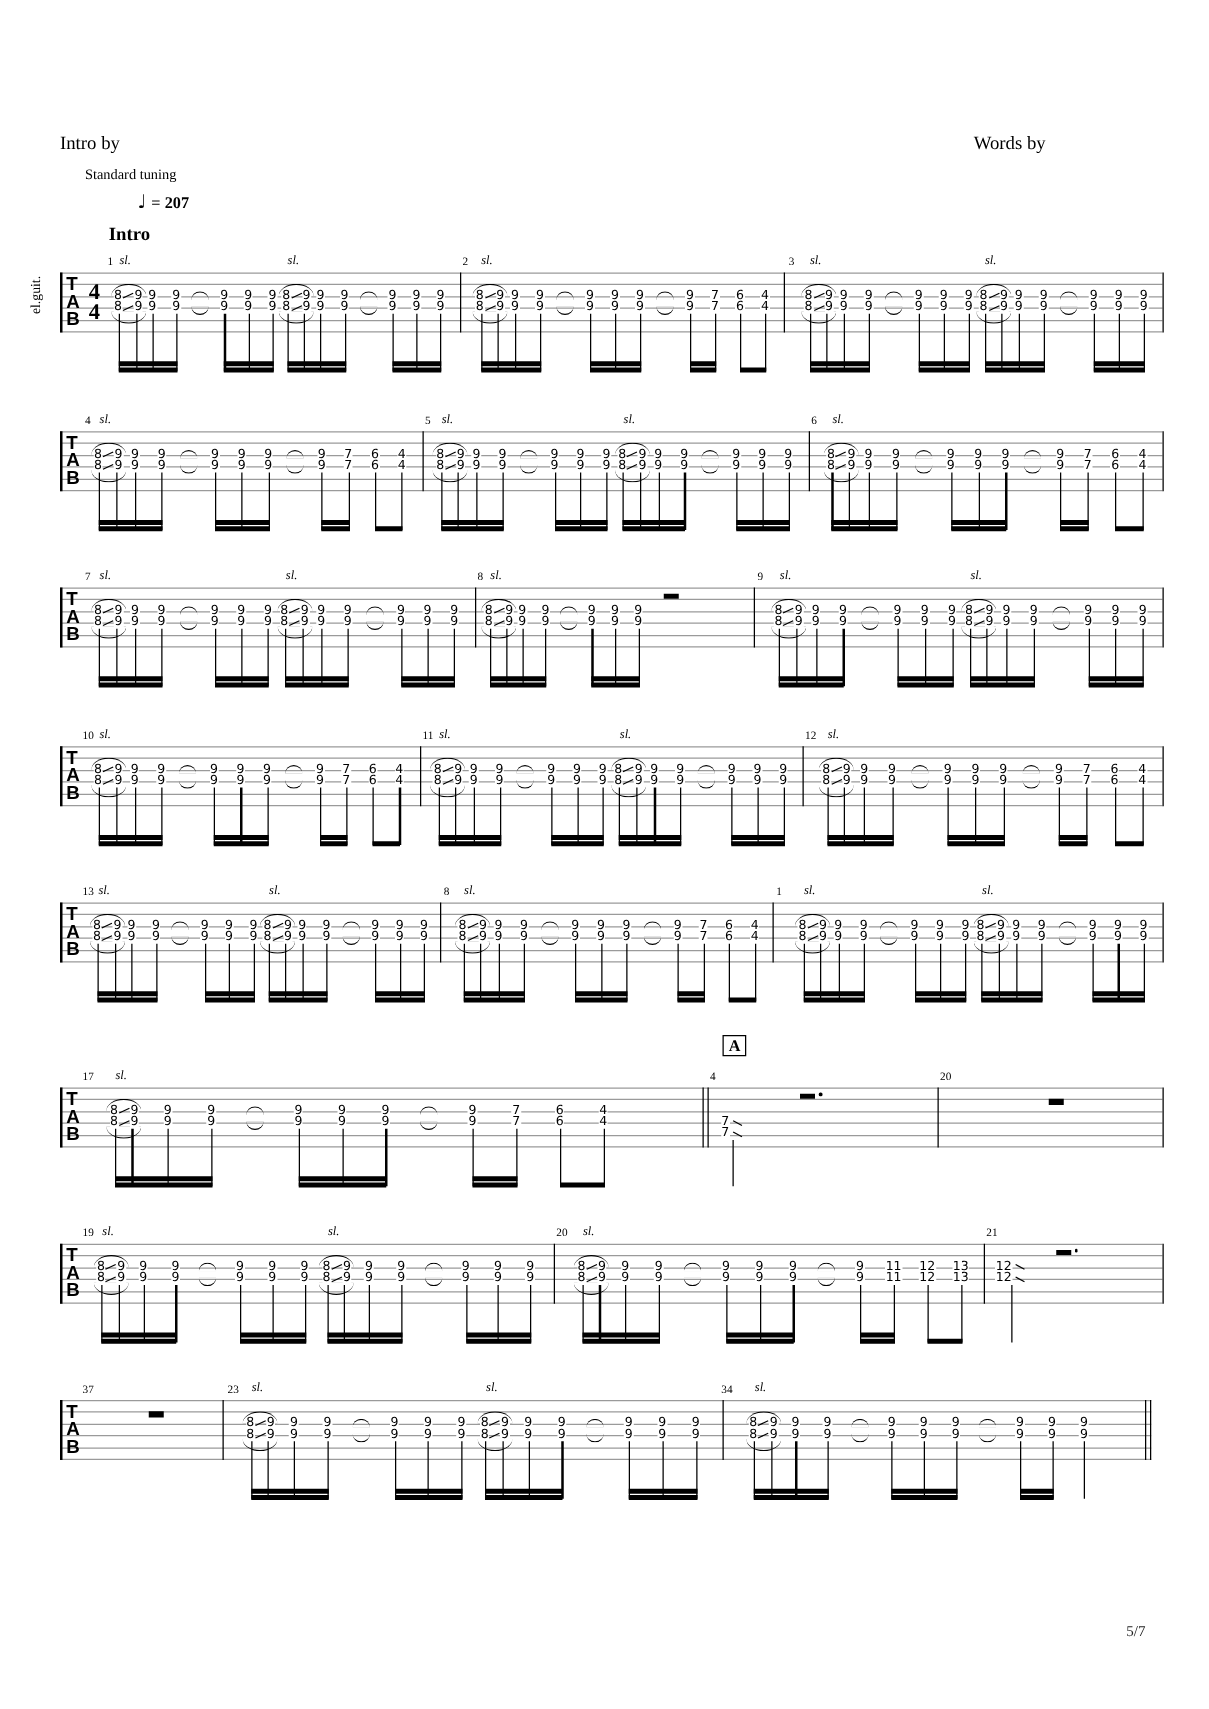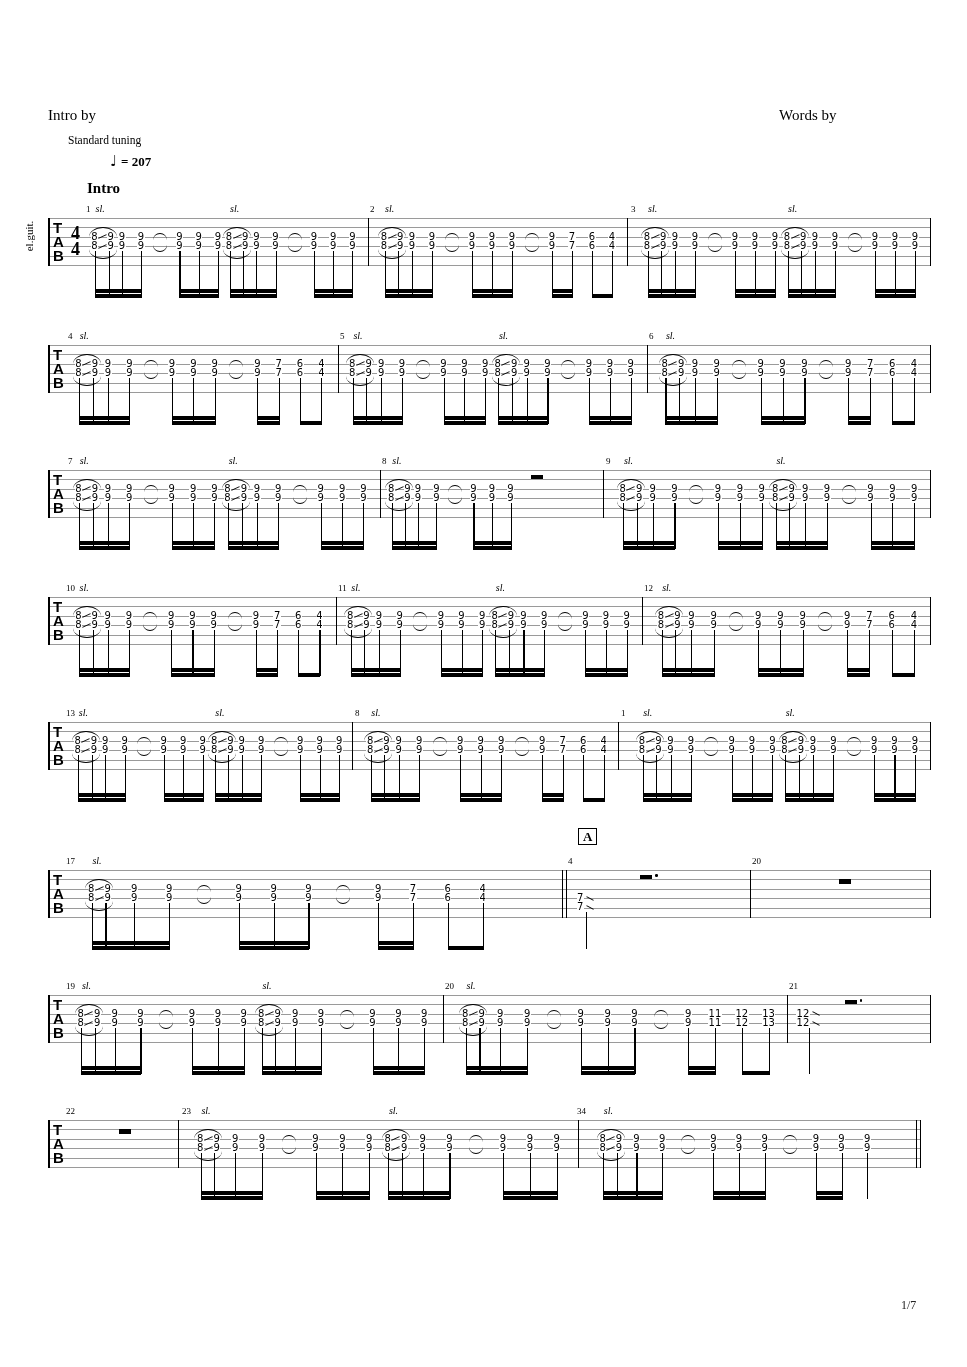--- a/index.html
+++ b/index.html
@@ -36,21 +36,21 @@
 <body>
 
 <div class="page">
   <div class="abs credit" style="left:48px;top:107px">Intro by</div>
   <div class="abs credit" style="left:779px;top:107px">Words by</div>
   <div class="abs tuning" style="left:68px;top:134px">Standard tuning</div>
   <div class="abs tempo" style="left:110px;top:152px"><span class="qnote">♩</span><span>= 207</span></div>
   <div class="abs section" style="left:87px;top:180px">Intro</div>
   <div class="abs instr" style="left:14px;top:230px">el.guit.</div>
   <div class="abs rehearsal" style="left:578px;top:828px">A</div>
-  <div class="abs pagenum" style="left:901px;top:1298px">1/7</div>
+  <div class="abs pagenum" style="left:901px;top:1298px">5/7</div>
   <div class="abs" style="left:0;top:0;width:967px;height:1367px" id="score">
       <div class="sl-line" style="left: 48px; top: 218px; width: 882px;"></div>
       <div class="sl-line" style="left: 48px; top: 227.4px; width: 882px;"></div>
       <div class="sl-line" style="left: 48px; top: 236.8px; width: 882px;"></div>
       <div class="sl-line" style="left: 48px; top: 246.2px; width: 882px;"></div>
       <div class="sl-line" style="left: 48px; top: 255.6px; width: 882px;"></div>
       <div class="sl-line" style="left: 48px; top: 265px; width: 882px;"></div>
       <div class="bl" style="left: 48px; top: 218px; width: 1.5px; height: 47.5px;"></div>
       <div class="bl" style="left: 368px; top: 218px; width: 1px; height: 47.5px;"></div>
       <div class="bl" style="left: 627px; top: 218px; width: 1px; height: 47.5px;"></div>
@@ -1967,21 +1967,21 @@
       <div class="sl-line" style="left: 48px; top: 1157.6px; width: 873px;"></div>
       <div class="sl-line" style="left: 48px; top: 1167px; width: 873px;"></div>
       <div class="bl" style="left: 48px; top: 1120px; width: 1.5px; height: 47.5px;"></div>
       <div class="bl" style="left: 178px; top: 1120px; width: 1px; height: 47.5px;"></div>
       <div class="bl" style="left: 578px; top: 1120px; width: 1px; height: 47.5px;"></div>
       <div class="bl" style="left: 920px; top: 1120px; width: 1px; height: 47.5px;"></div>
       <div class="bl" style="left: 915.5px; top: 1120px; width: 1px; height: 47.5px;"></div>
       <div class="clef" style="left: 53px; top: 1122.5px;">T</div>
       <div class="clef" style="left: 53px; top: 1136.5px;">A</div>
       <div class="clef" style="left: 53px; top: 1150.5px;">B</div>
-      <div class="mnum" style="left: 66px; top: 1106px;">22</div>
+      <div class="mnum" style="left: 66px; top: 1106px;">37</div>
       <div class="rest" style="left: 119.2px; top: 1129.4px;"></div>
       <div class="mnum" style="left: 182px; top: 1106px;">23</div>
       <div class="sl" style="left: 201.393px; top: 1105px;">sl.</div>
       <div class="arc-t" style="left: 194.393px; top: 1128.5px; width: 28px; height: 9px;"></div>
       <div class="arc-b" style="left: 194.393px; top: 1151.1px; width: 28px; height: 9px;"></div>
       <div class="nrow" style="left: 193.393px; top: 1134.1px; width: 30px;">
         <span class="num">8</span>
         <span class="slash"></span>
         <span class="num">9</span>
       </div>

